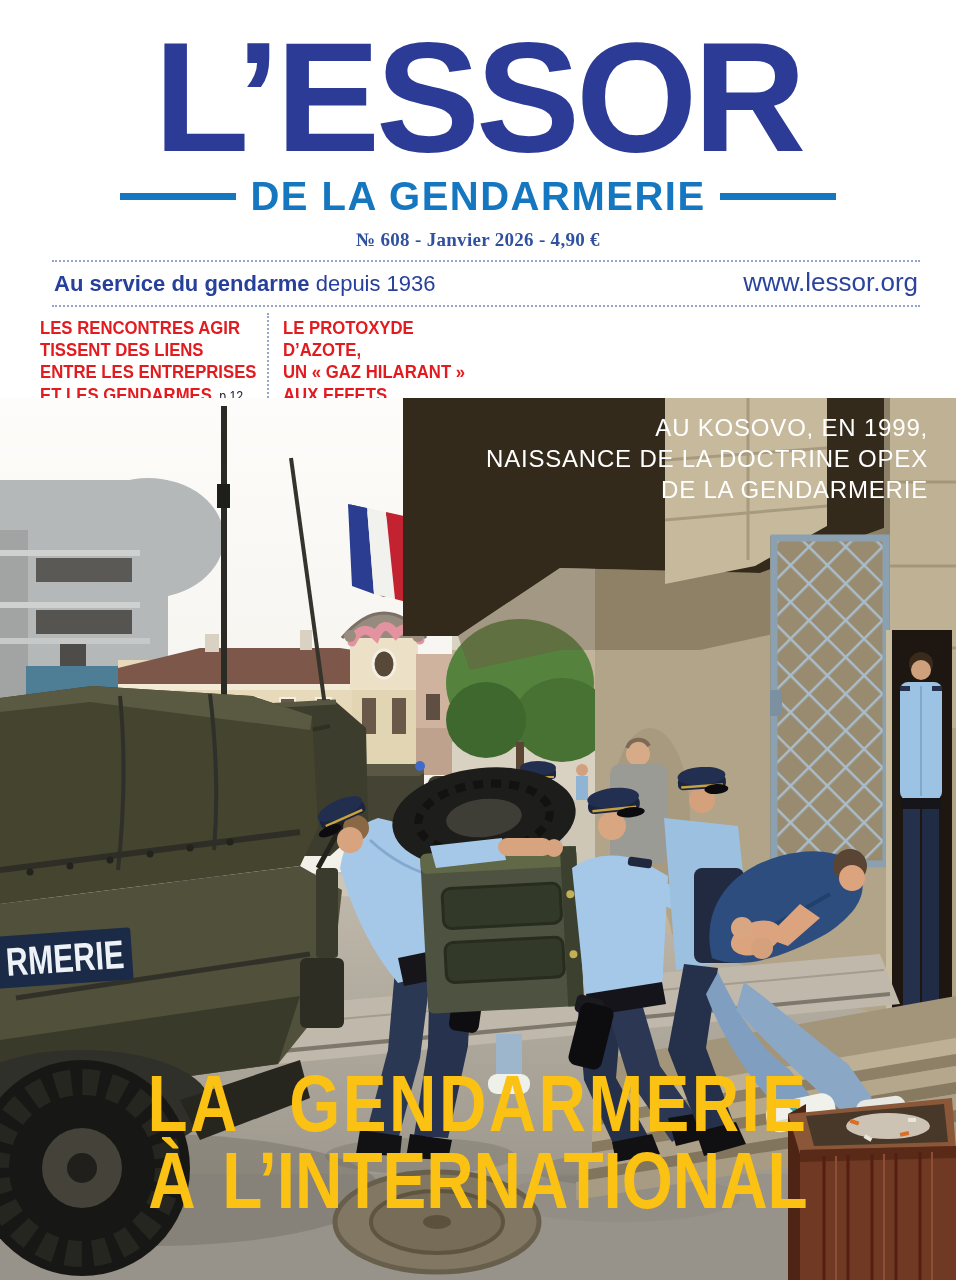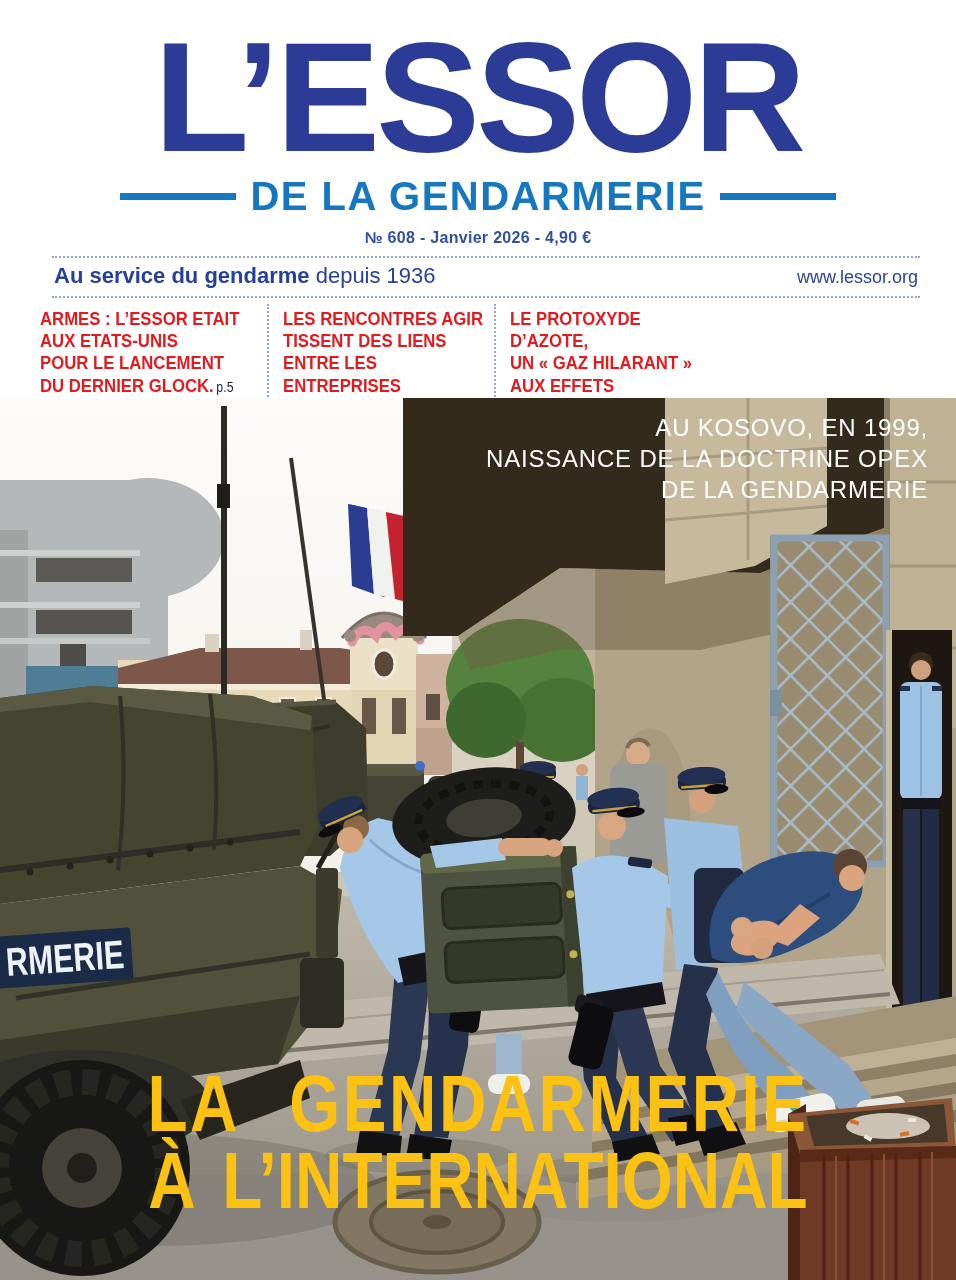--- a/index.html
+++ b/index.html
@@ -9,30 +9,30 @@
   }
   
   .masthead{padding-top:26px;}
   .logo{
     margin:0;text-align:center;color:#2b3b96;font-weight:bold;
     font-size:156px;line-height:.92;letter-spacing:-4px;
   }
   .subtitle-row{display:flex;align-items:center;justify-content:center;gap:14px;margin-top:4px;}
   .subtitle-rule{width:116px;height:7px;background:#1577bf;}
   .subtitle{margin:0;color:#1577bf;font-size:40px;font-weight:bold;letter-spacing:1.5px;}
-  .issue-line{text-align:center;color:#30519f;font-size:16px;font-weight:bold;margin-top:10px;letter-spacing:.3px;}
+  .issue-line{text-align:center;color:#30519f;font-size:19px;font-weight:bold;margin-top:10px;letter-spacing:.3px;font-family:Liberation Serif, serif;}
   
   .tagline-row{
     display:flex;justify-content:space-between;align-items:baseline;
     margin:9px 36px 0 52px;border-top:2px dotted #93a5cf;border-bottom:2px dotted #93a5cf;
     padding:5px 2px 7px 2px;
   }
   .tagline{font-size:22px;color:#27409b;}
   .tagline .bold{font-weight:bold;}
-  .website{font-size:18px;color:#2b449c;}
+  .website{font-size:26px;color:#2b449c;}
   
   .headlines{
     display:grid;grid-template-columns:1fr 1fr 1fr 1fr;
     margin:6px 8px 0 40px;height:100px;
   }
   .headline{padding:4px 6px 0 0;}
   .headline + .headline{border-left:2px dotted #93a5cf;padding-left:14px;}
   .hl-inner{transform:scaleX(.88);transform-origin:0 0;width:114%;}
   .hl-text{white-space:pre-line;color:#e31b1f;font-weight:bold;font-size:19px;line-height:1.18;}
   .hl-page{font-size:14px;color:#20263a;padding-left:3px;}
@@ -68,26 +68,20 @@
 
   <div class="tagline-row">
     <div class="tagline">
       <span class="bold">Au service du gendarme</span>
       <span>depuis 1936</span>
     </div>
     <div class="website">www.lessor.org</div>
   </div>
 
   <div class="headlines">
-    <div class="headline">
-      <div class="hl-inner"><span class="hl-text">ARMES : L’ESSOR ETAIT
-AUX ETATS-UNIS
-POUR LE LANCEMENT
-DU DERNIER GLOCK.</span><span class="hl-page">p.5</span></div>
-    </div>
     <div class="headline">
       <div class="hl-inner"><span class="hl-text">LES RENCONTRES AGIR
 TISSENT DES LIENS
 ENTRE LES ENTREPRISES
 ET LES GENDARMES.</span><span class="hl-page">p.12</span></div>
     </div>
     <div class="headline">
       <div class="hl-inner"><span class="hl-text">LE PROTOXYDE D’AZOTE,
 UN « GAZ HILARANT »
 AUX EFFETS

